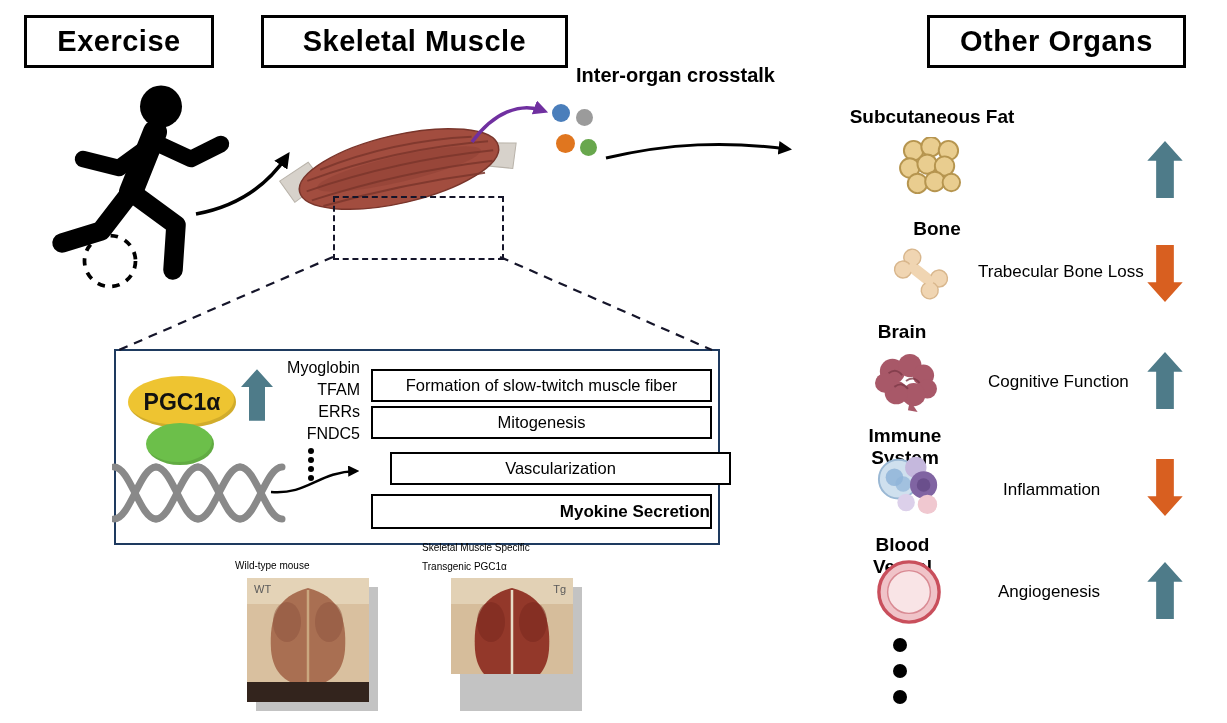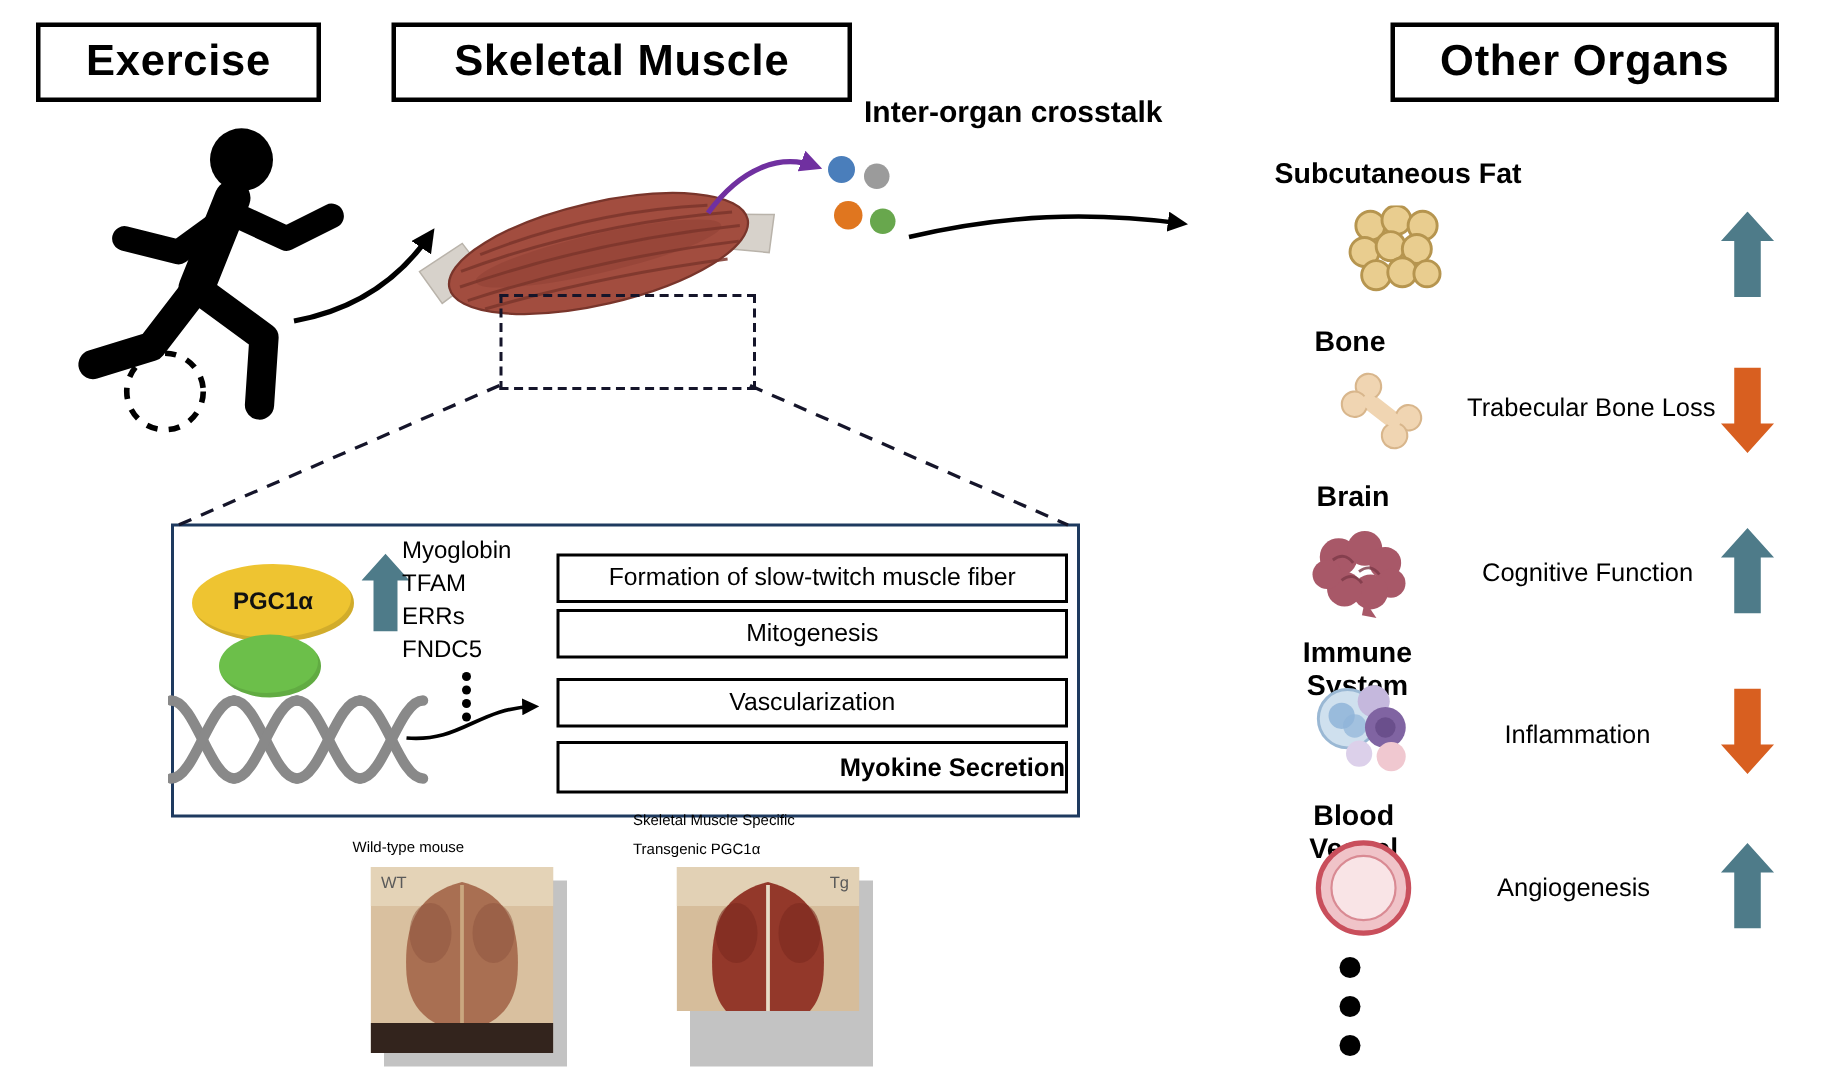--- a/index.html
+++ b/index.html
@@ -16,24 +16,24 @@
   .organ-name{font-weight:bold;font-size:19px;text-align:center;}
   .effect-label{font-size:17px;}
   .outcome-box{
     border:2px solid #000;background:#fff;display:flex;align-items:center;justify-content:center;
     font-size:16.5px;text-align:center;
   }
   .outcome-bold{font-weight:bold;font-size:17px;justify-content:flex-end;}
   .detail-box{border:2.5px solid #1e3a5f;background:#fff;}
   .pgc-ellipse{
     background:#eec431;border-radius:50%;display:flex;align-items:center;justify-content:center;
-    font-weight:bold;font-size:16px;color:#111;box-shadow:inset -2px -3px 0 rgba(0,0,0,.12);
+    font-weight:bold;font-size:23px;color:#111;box-shadow:inset -2px -3px 0 rgba(0,0,0,.12);
   }
   .green-ellipse{background:#6cbf4a;border-radius:50%;box-shadow:inset -2px -3px 0 rgba(0,0,0,.10);}
-  .gene-list{font-size:16px;line-height:22px;text-align:left;}
+  .gene-list{font-size:16px;line-height:22px;text-align:right;}
   .dot{border-radius:50%;background:#000;}
   .vesicle{border-radius:50%;}
   .zoom-rect{border:2.5px dashed #15152a;background:transparent;}
   .mouse-label{font-size:10px;text-align:left;line-height:19px;}
   .photo-shadow{background:#c3c3c3;}
   .photo-frame{overflow:hidden;}
   .photo-tag{position:absolute;font-size:11px;color:#5a5a5a;}
   svg{display:block;}
 </style>
 </head>
@@ -118,21 +118,21 @@
         <circle cx="48" cy="30" r="10"></circle>
       <circle cx="20" cy="48" r="10"></circle>
         <circle cx="38" cy="46" r="10"></circle>
         <circle cx="55" cy="47" r="9"></circle>
     </g>
   </svg>
   <svg class="abs" style="left:1146px;top:141px;" width="38" height="57" viewBox="0 0 36 58">
     <polygon points="18,0 36,20 27,20 27,58 9,58 9,20 0,20" fill="#4e7b89"></polygon>
   </svg>
 
-  <div class="abs organ-name" style="left:850px;top:218px;width:100px;">Bone</div>
+  <div class="abs organ-name" style="left:887px;top:218px;width:100px;">Bone</div>
   <svg class="abs" style="left:888px;top:242px;" width="66" height="64" viewBox="0 0 68 68">
     <g transform="rotate(38 34 34)">
       <rect x="16" y="28" width="36" height="12" rx="6" fill="#f0d5b2"></rect>
       <g fill="#f0d5b2" stroke="#d8b68c" stroke-width="1.5">
         <circle cx="16" cy="26" r="9"></circle>
           <circle cx="16" cy="42" r="9"></circle>
         <circle cx="52" cy="26" r="9"></circle>
           <circle cx="52" cy="42" r="9"></circle>
       </g>
       <rect x="18" y="29" width="32" height="10" rx="5" fill="#f0d5b2"></rect>
@@ -236,21 +236,21 @@
         <path d="M128 64 C 144 64 154 12 170 12"></path>
     </g>
   </svg>
 
   <div class="abs outcome-box" style="left:371px;top:369px;width:337px;height:29px;">
     <span>Formation of slow-twitch muscle fiber</span>
   </div>
   <div class="abs outcome-box" style="left:371px;top:406px;width:337px;height:29px;">
     <span>Mitogenesis</span>
   </div>
-  <div class="abs outcome-box" style="left:371px;top:452px;width:337px;height:29px;">
+  <div class="abs outcome-box" style="left:390px;top:452px;width:337px;height:29px;">
     <span>Vascularization</span>
   </div>
   <div class="abs outcome-box outcome-bold" style="left:371px;top:494px;width:337px;height:31px;">
     <span>Myokine Secretion</span>
   </div>
 
   <div class="abs mouse-label" style="left:235px;top:556px;width:145px;">Wild-type mouse</div>
   <div class="abs mouse-label" style="left:422px;top:538px;width:180px;">
     <div>Skeletal Muscle Specific</div>
     <div>Transgenic PGC1α</div>

